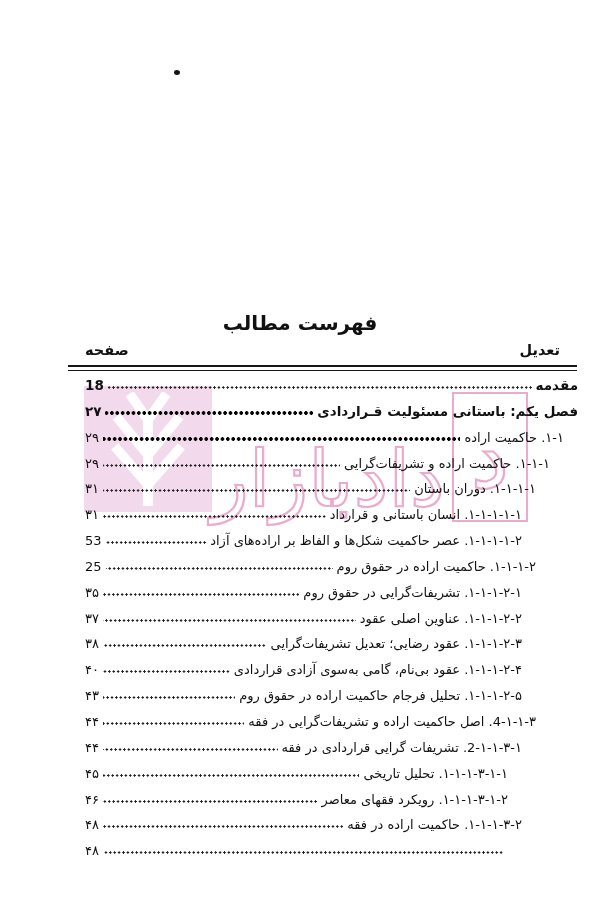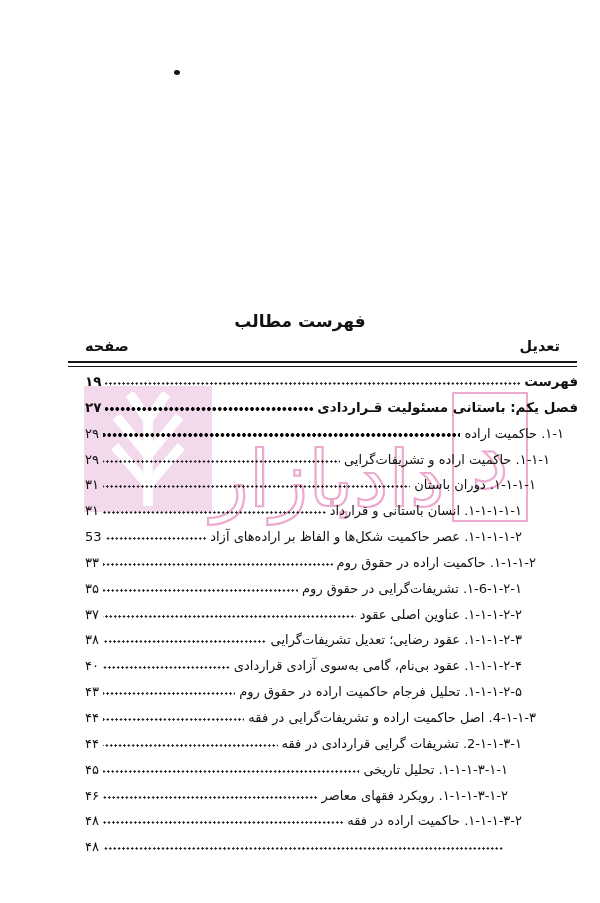--- a/index.html
+++ b/index.html
@@ -28,21 +28,21 @@
     display:flex;align-items:center;justify-content:center;
   }
   .wm-word text,.wm-square-right text{
     font-family:"DejaVu Sans",sans-serif;
     fill:none;stroke:var(--wm-stroke,#edaacf);stroke-width:2.2px;
   }
 
   
   .toc{position:absolute;top:311px;left:0;right:0;z-index:1;color:#111;}
   .page-title{
-    margin:0;text-align:center;font-size:17px;font-weight:bold;
+    margin:0;text-align:center;font-size:20px;font-weight:bold;
     letter-spacing:0.5px;
   }
   .cols{
     display:flex;justify-content:space-between;direction:rtl;
     margin:7px 22px 0 85px;padding-right:18px;
     font-size:14.5px;font-weight:bold;
   }
   .rule{
     margin:7px 23px 0 68px;height:3px;
     border-top:2.5px solid #161616;border-bottom:1.2px solid #161616;
@@ -100,23 +100,23 @@
 
   <div class="toc">
     <h1 class="page-title">فهرست مطالب</h1>
     <div class="cols">
       <span>تعدیل</span>
       <span>صفحه</span>
     </div>
     <div class="rule"></div>
     <div class="toc-rows" id="toc-rows">
         <div class="toc-row bold" style="padding-right: 0px;">
-          <span class="toc-title">فهرست</span>
-          <span class="leader"></span>
-          <span class="toc-page">۱۹</span>
+          <span class="toc-title">مقدمه</span>
+          <span class="leader"></span>
+          <span class="toc-page">18</span>
         </div>
         <div class="toc-row bold" style="padding-right: 0px;">
           <span class="toc-title">فصل یکم: باستانی مسئولیت قـراردادی</span>
           <span class="leader bold"></span>
           <span class="toc-page">۲۷</span>
         </div>
         <div class="toc-row" style="padding-right: 14px;">
           <span class="toc-title">۱-۱. حاکمیت اراده</span>
           <span class="leader bold"></span>
           <span class="toc-page">۲۹</span>
@@ -137,24 +137,24 @@
           <span class="toc-page">۳۱</span>
         </div>
         <div class="toc-row" style="padding-right: 56px;">
           <span class="toc-title">۱-۱-۱-۱-۲. عصر حاکمیت شکل‌ها و الفاظ بر اراده‌های آزاد</span>
           <span class="leader"></span>
           <span class="toc-page">53</span>
         </div>
         <div class="toc-row" style="padding-right: 42px;">
           <span class="toc-title">۱-۱-۱-۲. حاکمیت اراده در حقوق روم</span>
           <span class="leader"></span>
-          <span class="toc-page">۳۳</span>
-        </div>
-        <div class="toc-row" style="padding-right: 56px;">
-          <span class="toc-title">۱-6-۱-۲-۱. تشریفات‌گرایی در حقوق روم</span>
+          <span class="toc-page">25</span>
+        </div>
+        <div class="toc-row" style="padding-right: 56px;">
+          <span class="toc-title">۱-۱-۱-۲-۱. تشریفات‌گرایی در حقوق روم</span>
           <span class="leader"></span>
           <span class="toc-page">۳۵</span>
         </div>
         <div class="toc-row" style="padding-right: 56px;">
           <span class="toc-title">۱-۱-۱-۲-۲. عناوین اصلی عقود</span>
           <span class="leader"></span>
           <span class="toc-page">۳۷</span>
         </div>
         <div class="toc-row" style="padding-right: 56px;">
           <span class="toc-title">۱-۱-۱-۲-۳. عقود رضایی؛ تعدیل تشریفات‌گرایی</span>

